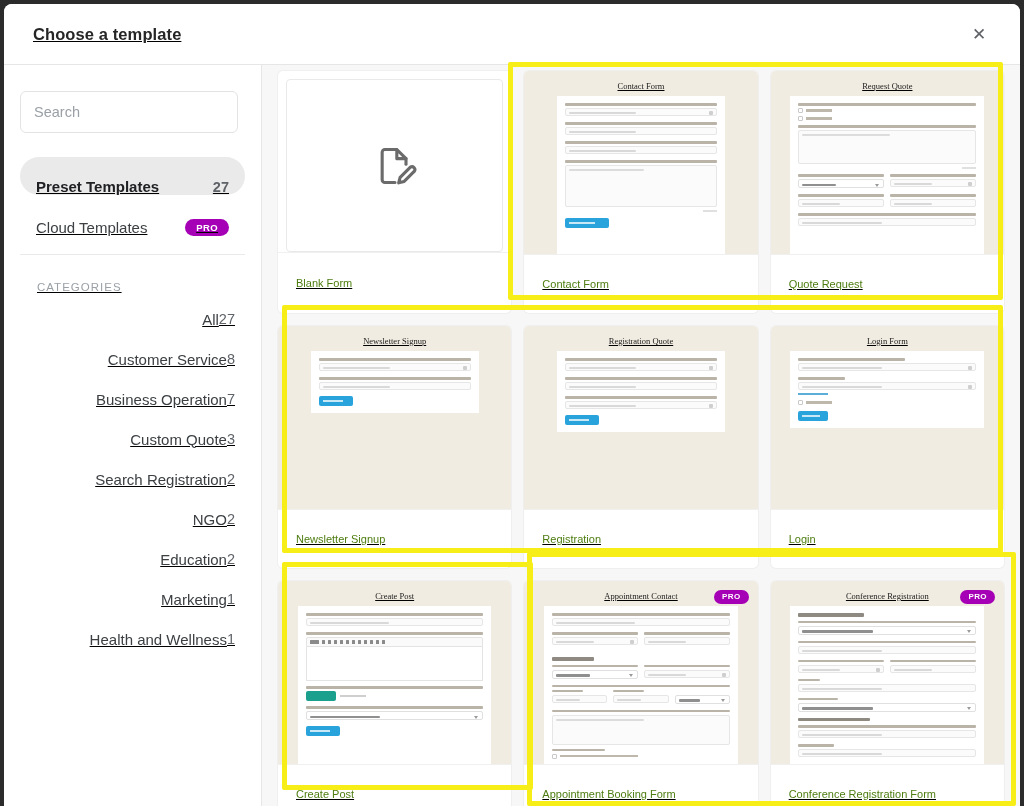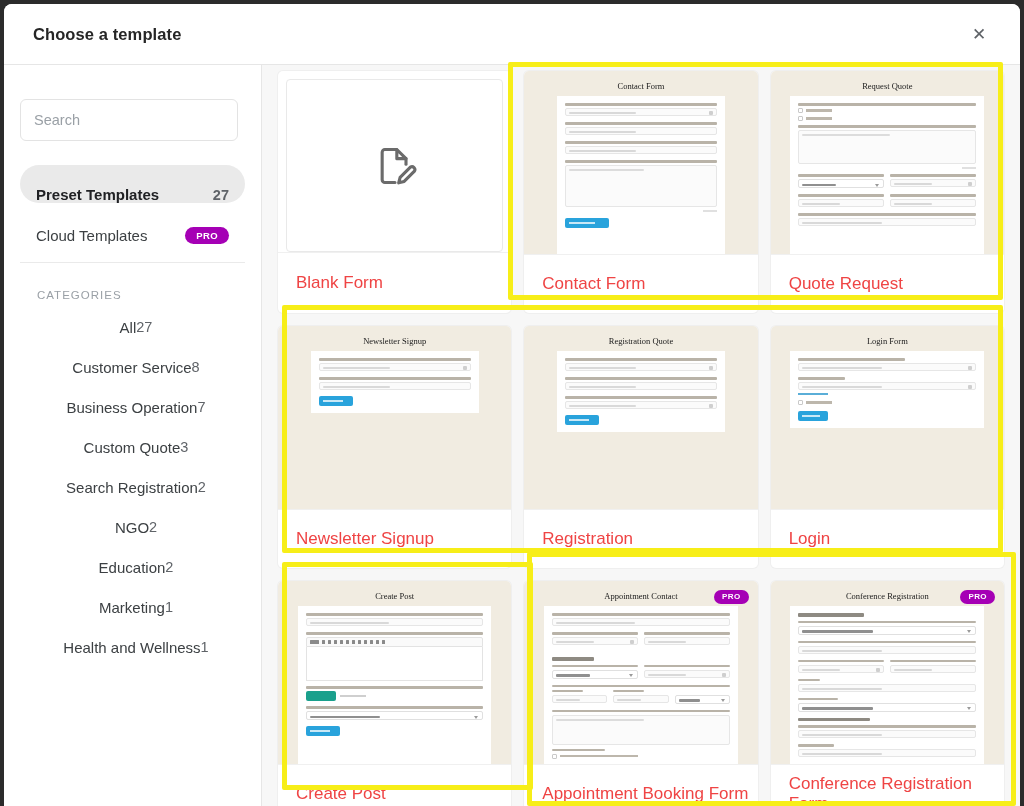--- a/index.html
+++ b/index.html
@@ -9,21 +9,21 @@
     font-family: "Liberation Sans", sans-serif;
     overflow: hidden;
   }
   #modal {
     position: absolute;
     left: 4px; top: 4px;
     width: 1016px; height: 802px;
     background: #ffffff;
     border-radius: 8px 8px 0 0;
     overflow: hidden;
-    display: flex; flex-direction: column;
+    display: flex; flex-direction: column; text-decoration: underline;
   }
   
   #modal-header {
     height: 61px;
     flex: 0 0 61px;
     border-bottom: 1px solid #e6e6e6;
     display: flex; align-items: center;
     position: relative;
     background: #fff;
   }
@@ -61,21 +61,20 @@
   #search-input {
     width: 100%; height: 42px;
     border: 1px solid #e3e3e3;
     border-radius: 6px;
     padding: 2px 13px;
     font-size: 14.5px;
     color: #3c4043;
     font-family: "Liberation Sans", sans-serif;
     background: #fff;
     outline: none;
-    margin-top: 8px;
   }
   #search-input::placeholder { color: #9aa0a6; }
 
   .nav-list { margin-top: 24px; padding: 0 16px 0 16px; }
   .nav-item {
     height: 38px;
     display: flex; align-items: flex-end; justify-content: space-between;
     padding: 0 16px;
     border-radius: 19px;
     font-size: 15px;
@@ -102,21 +101,21 @@
   #cat-header {
     margin: 26px 0 6px 33px;
     font-size: 11.5px;
     letter-spacing: 1.0px;
     color: #9aa0a6;
     font-weight: normal;
   }
   .cat-list { padding: 0 26px 0 33px; }
   .cat-item {
     height: 40px;
-    display: flex; align-items: center; justify-content: center;
+    display: flex; align-items: center; justify-content: flex-end;
     font-size: 15px;
     color: #3c4043;
     cursor: pointer;
   }
   .cat-count { font-size: 14.5px; color: #5f6368; }
 
   
   #grid-area {
     flex: 1;
     background: #f7f7f7;
@@ -154,22 +153,22 @@
     border: 1px solid #e9e9e9;
     border-radius: 4px;
     margin: 8px 8px 0 8px;
     height: 173px; flex: 0 0 173px;
     justify-content: center;
   }
   .card-label {
     flex: 1;
     display: flex; align-items: center;
     padding-left: 18px;
-    font-size: 17px;
-    color: #ef4444;
+    font-size: 11px;
+    color: #4d7c0f;
     border-top: 1px solid #f0f0f0;
   }
   .thumb-title {
     font-family: "Liberation Serif", serif;
     font-size: 8.5px;
     color: #1a1a1a;
     margin-top: 10px;
     margin-bottom: 5px;
     text-align: center;
   }

